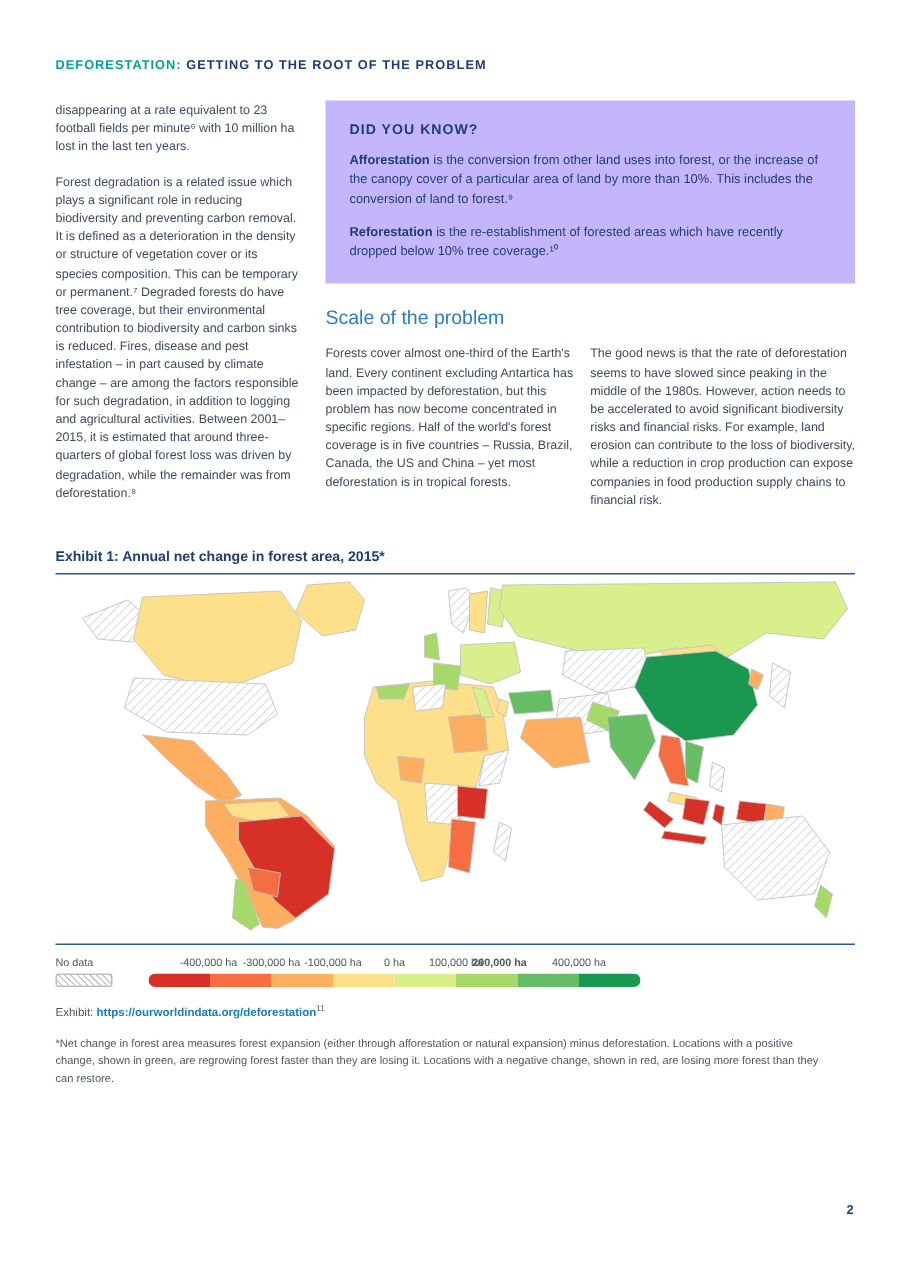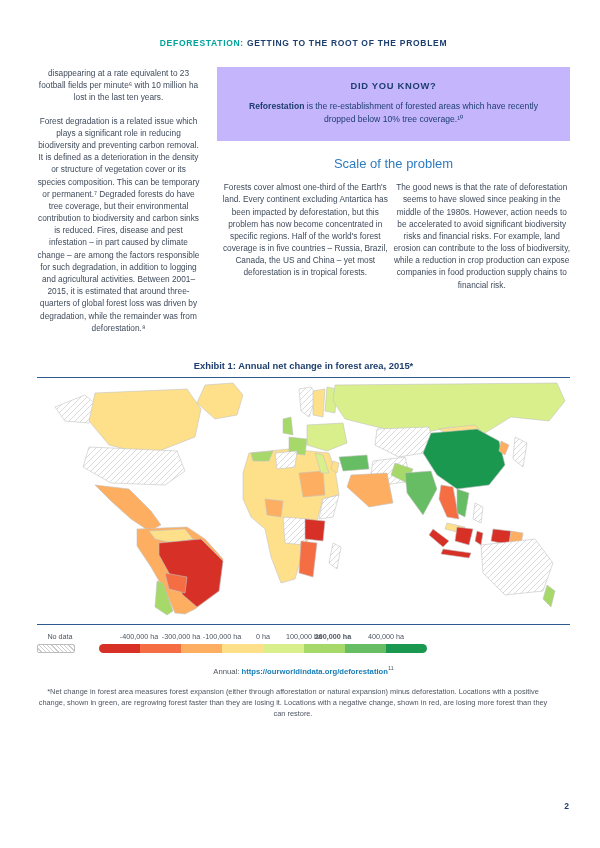--- a/index.html
+++ b/index.html
@@ -2,21 +2,21 @@
 <html><head>
 <meta charset="utf-8">
 <style>
   * { margin:0; padding:0; box-sizing:border-box; }
   html,body { background:#e8e8e8; }
   .page {
     width:600px; height:848px; background:#ffffff; position:relative;
     font-family:"Liberation Sans", sans-serif; color:#3f4b5c;
     margin:0 auto; overflow:hidden;
   }
-  .content { padding:38px 30px 0 37px;text-align:center; }
+  .content { padding:38px 30px 0 37px; }
 
   .doc-header { font-size:8.5px; font-weight:bold; letter-spacing:0.7px; }
   .doc-header .tag { color:#00a39b; }
   .doc-header .rest { color:#1d3e6e; }
 
   .body-row { display:flex; gap:17px; margin-top:19px; }
   .col-left { width:163px; font-size:8.3px; line-height:1.47; }
   .col-left p + p { margin-top:11px; }
   .right-area { flex:1; min-width:0; }
 
@@ -69,20 +69,21 @@
 
     <div class="body-row">
       <div class="col-left">
         <p>disappearing at a rate equivalent to 23 football fields per minute⁶ with 10 million ha lost in the last ten years.</p>
         <p>Forest degradation is a related issue which plays a significant role in reducing biodiversity and preventing carbon removal. It is defined as a deterioration in the density or structure of vegetation cover or its species composition. This can be temporary or permanent.⁷ Degraded forests do have tree coverage, but their environmental contribution to biodiversity and carbon sinks is reduced. Fires, disease and pest infestation – in part caused by climate change – are among the factors responsible for such degradation, in addition to logging and agricultural activities. Between 2001–2015, it is estimated that around three-quarters of global forest loss was driven by degradation, while the remainder was from deforestation.⁸</p>
       </div>
 
       <div class="right-area">
         <div class="dyk-box">
           <h3>DID YOU KNOW?</h3>
+          <p><b>Afforestation</b><span> is the conversion from other land uses into forest, or the increase of the canopy cover of a particular area of land by more than 10%. This includes the conversion of land to forest.⁹</span></p>
           <p><b>Reforestation</b><span> is the re-establishment of forested areas which have recently dropped below 10% tree coverage.¹⁰</span></p>
         </div>
 
         <div class="scale-section">
           <h2>Scale of the problem</h2>
           <div class="scale-cols">
             <p>Forests cover almost one-third of the Earth's land. Every continent excluding Antartica has been impacted by deforestation, but this problem has now become concentrated in specific regions. Half of the world's forest coverage is in five countries – Russia, Brazil, Canada, the US and China – yet most deforestation is in tropical forests.</p>
             <p>The good news is that the rate of deforestation seems to have slowed since peaking in the middle of the 1980s. However, action needs to be accelerated to avoid significant biodiversity risks and financial risks. For example, land erosion can contribute to the loss of biodiversity, while a reduction in crop production can expose companies in food production supply chains to financial risk.</p>
           </div>
         </div>
@@ -187,21 +188,21 @@
               <i style="background: rgb(254, 224, 139);"></i>
               <i style="background: rgb(217, 239, 139);"></i>
               <i style="background: rgb(166, 217, 106);"></i>
               <i style="background: rgb(102, 189, 99);"></i>
               <i style="background: rgb(26, 152, 80);"></i>
             </div>
         </div>
       </div>
 
       <div class="source-line">
-        <span>Annual: </span><a href="#" class="source-link">https://ourworldindata.org/deforestation</a><span class="sup">11</span>
+        <span>Exhibit: </span><a href="#" class="source-link">https://ourworldindata.org/deforestation</a><span class="sup">11</span>
       </div>
 
       <div class="footnote">*Net change in forest area measures forest expansion (either through afforestation or natural expansion) minus deforestation. Locations with a positive change, shown in green, are regrowing forest faster than they are losing it. Locations with a negative change, shown in red, are losing more forest than they can restore.</div>
     </div>
   </div>
 
   <div class="page-num">2</div>
 </div>
 
 </body></html>

